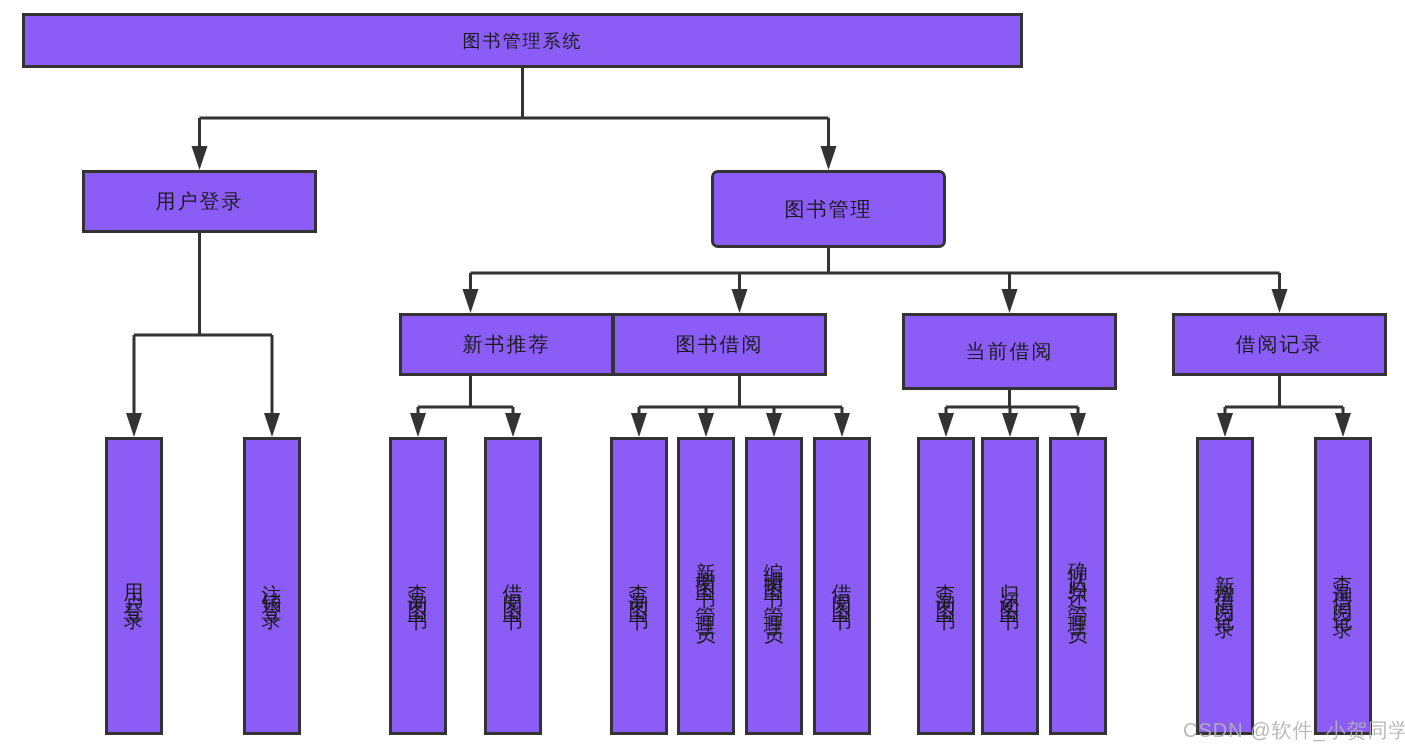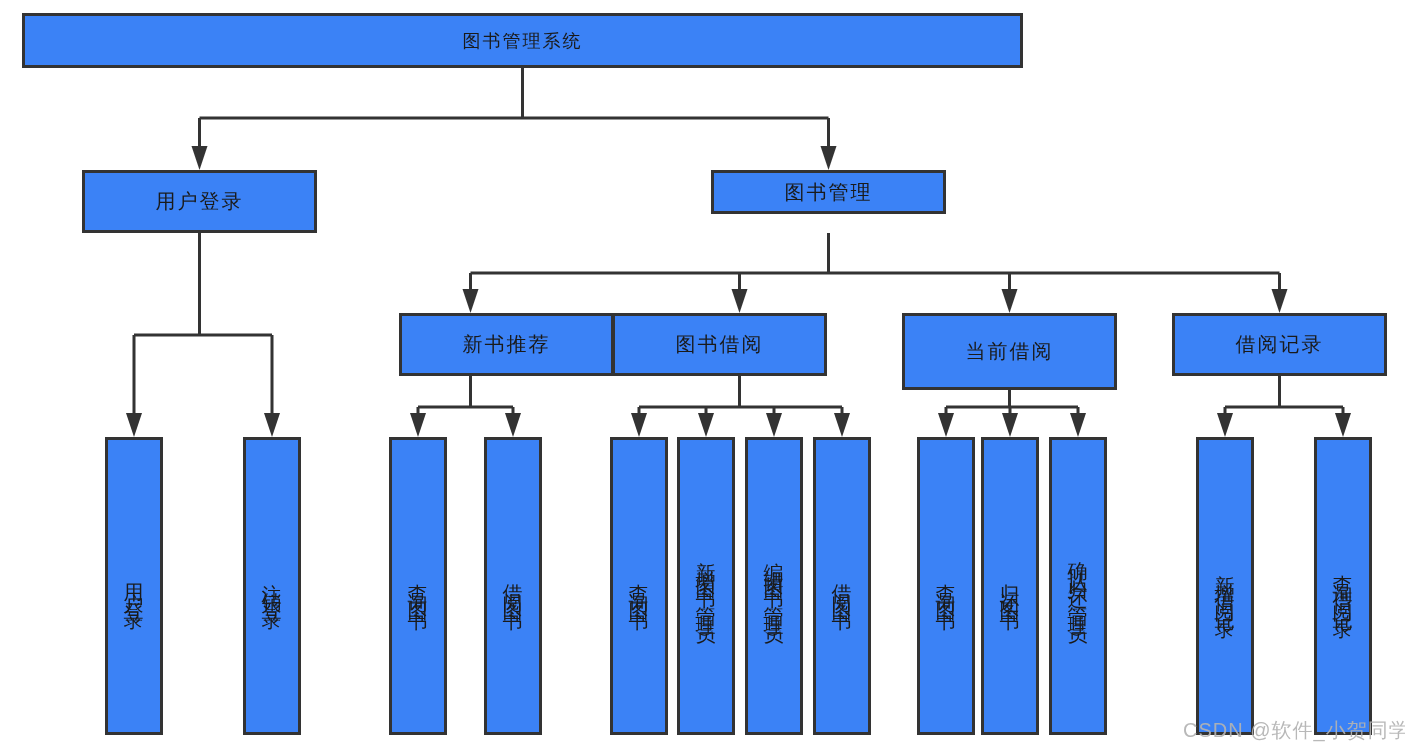--- a/index.html
+++ b/index.html
@@ -18,21 +18,21 @@
   svg.connectors {
     position: absolute;
     left: 0;
     top: 0;
     z-index: 1;
   }
   .node {
     position: absolute;
     box-sizing: border-box;
     border: 3px solid #333333;
-    background: #3b82f6;
+    background: #8b5cf6;
     display: flex;
     align-items: center;
     justify-content: center;
     color: #1a1a1a;
     z-index: 2;
   }
   .hbox {
     font-size: 20px;
     letter-spacing: 2px;
   }
@@ -103,21 +103,21 @@
       <polygon points="1002,413 1018,413 1010,437"></polygon>
       <polygon points="1070,413 1086,413 1078,437"></polygon>
       <polygon points="1217,413 1233,413 1225,437"></polygon>
       <polygon points="1335,413 1351,413 1343,437"></polygon>
     </g>
   </svg>
 
   <div class="node hbox root-box" style="left:22px; top:13px; width:1001px; height:55px;">图书管理系统</div>
 
   <div class="node hbox" style="left:82px; top:170px; width:235px; height:63px;">用户登录</div>
-  <div class="node hbox" style="left:711px; top:170px; width:235px; height:44px;">图书管理</div>
+  <div class="node hbox" style="left:711px; top:170px; width:235px; height:78px;border-radius:7px;">图书管理</div>
 
   <div class="node hbox" style="left:363px; top:313px; width:215px; height:63px;margin-left:36px;">新书推荐</div>
   <div class="node hbox" style="left:612px; top:313px; width:215px; height:63px;">图书借阅</div>
   <div class="node hbox" style="left:902px; top:313px; width:215px; height:77px;">当前借阅</div>
   <div class="node hbox" style="left:1172px; top:313px; width:215px; height:63px;">借阅记录</div>
 
   <div class="node vbox" style="left:105px; top:437px; width:58px; height:298px;">用户登录</div>
   <div class="node vbox" style="left:243px; top:437px; width:58px; height:298px;">注销登录</div>
   <div class="node vbox" style="left:389px; top:437px; width:58px; height:298px;">查询图书</div>
   <div class="node vbox" style="left:484px; top:437px; width:58px; height:298px;">借阅图书</div>

